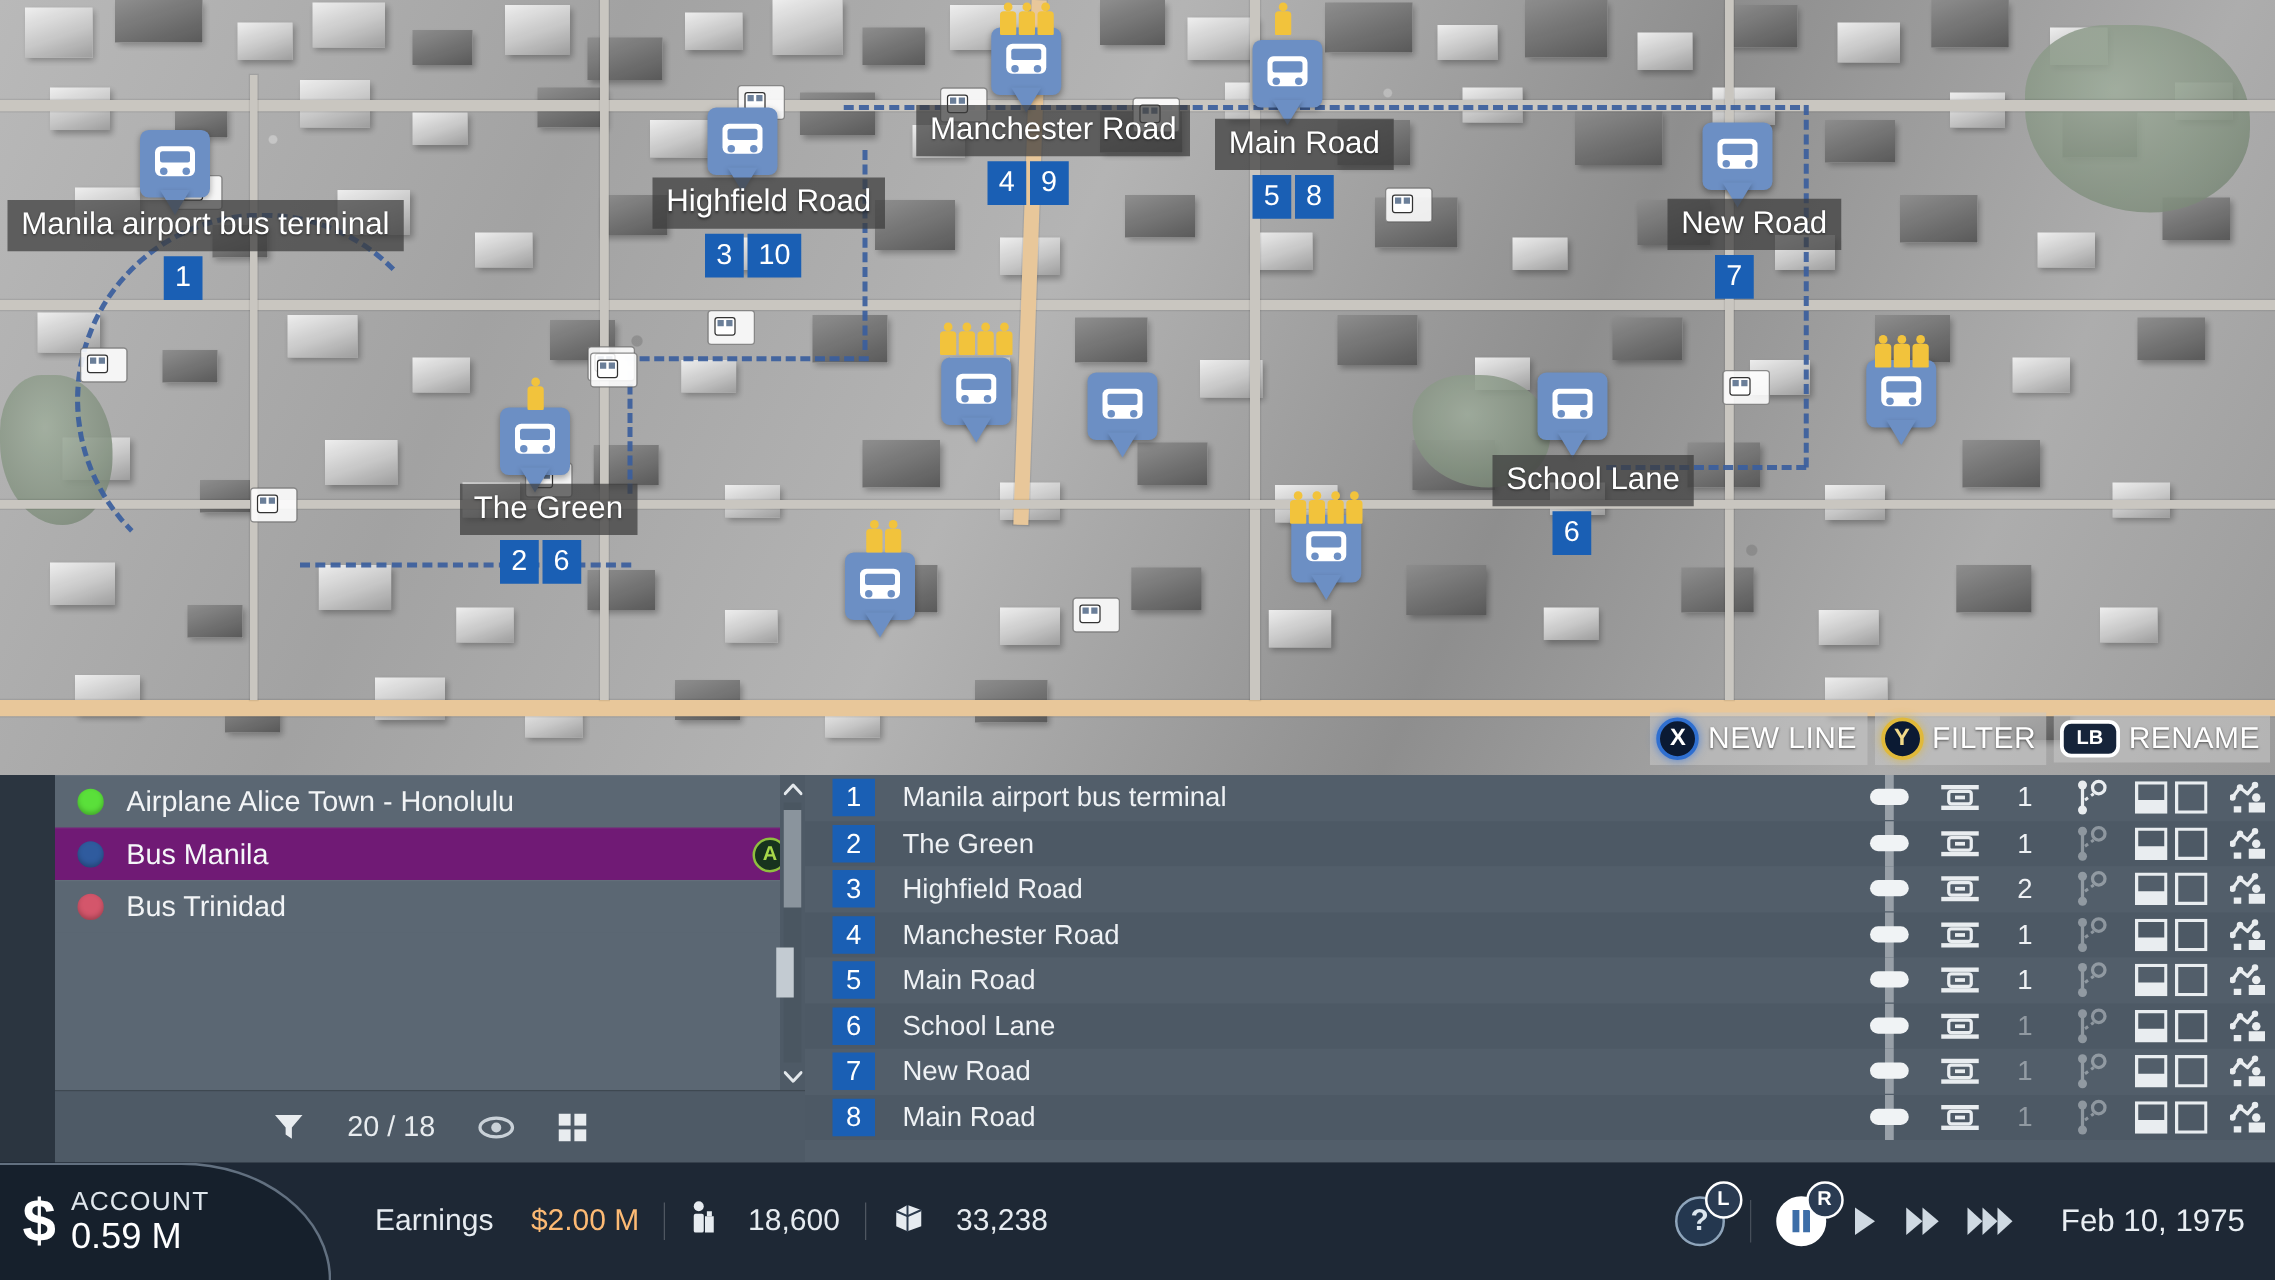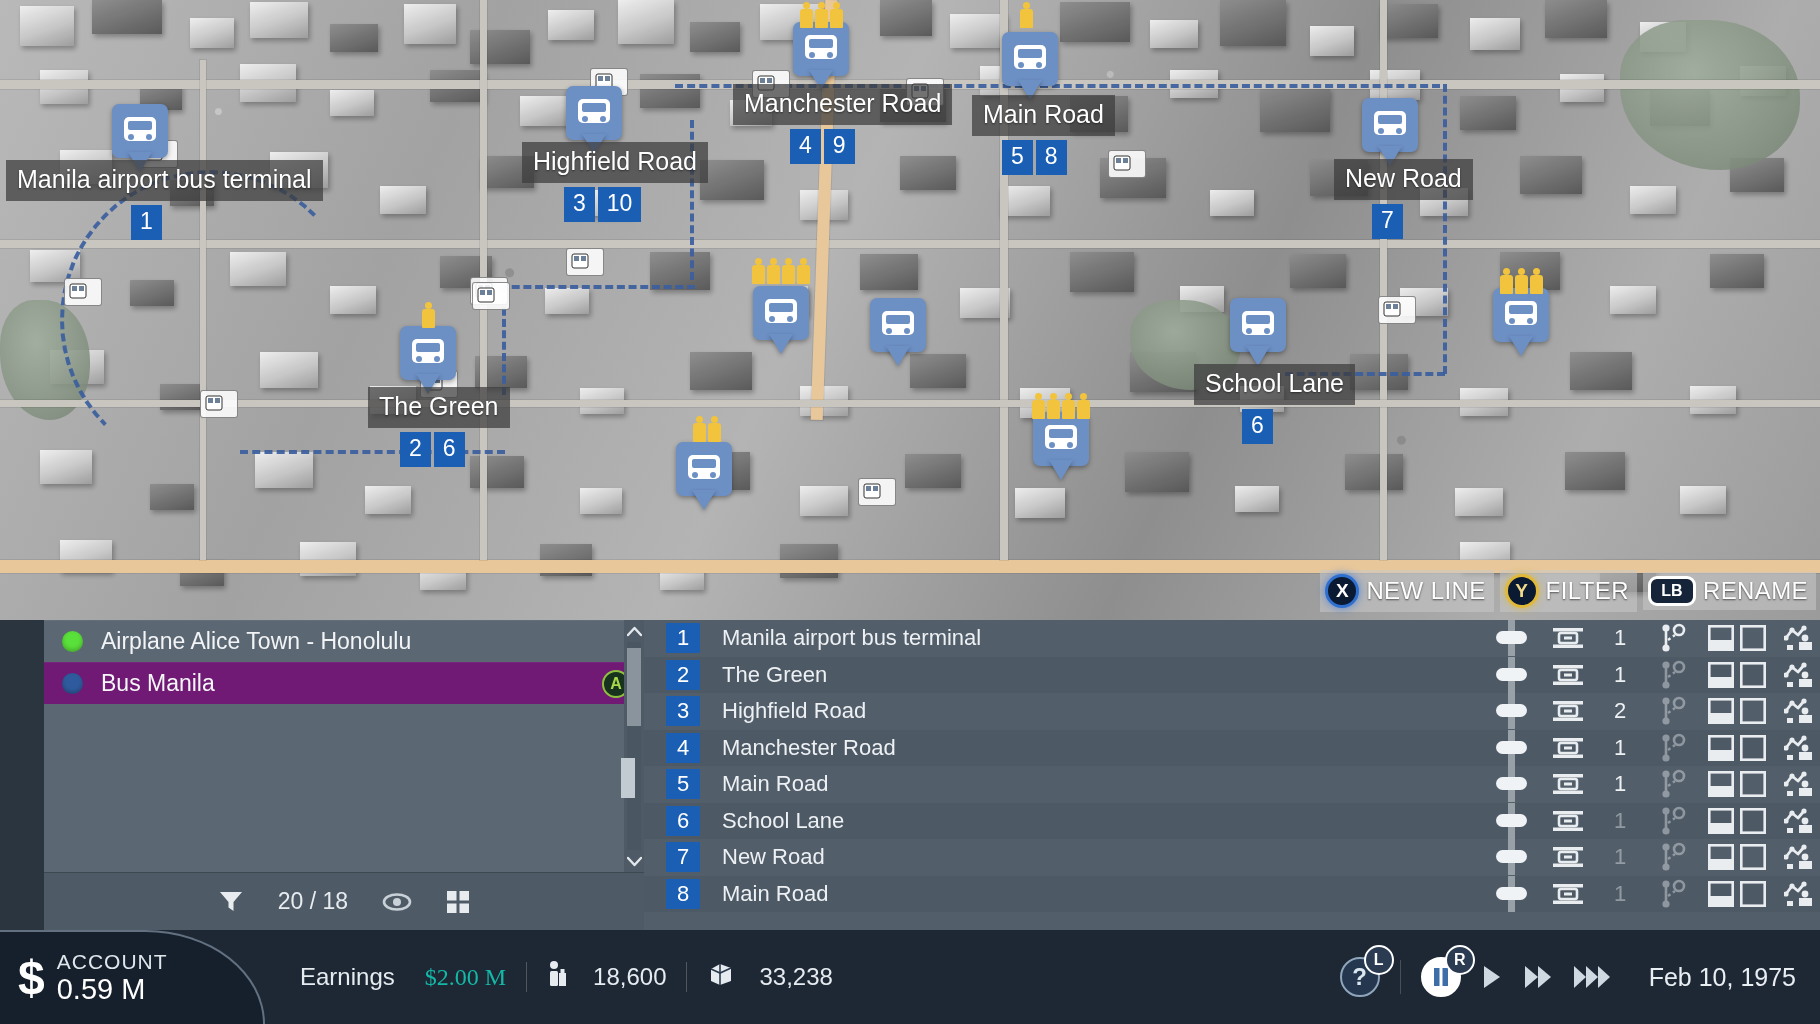--- a/index.html
+++ b/index.html
@@ -253,21 +253,21 @@
   }
   #account-pod .dollar { color: #fff; font-size: 48px; font-weight: bold; line-height: 1; }
   #account-pod .lbl { color: #dfe6ec; font-size: 21px; letter-spacing: 1px; }
   #account-pod .val { color: #ffffff; font-size: 29px; line-height: 1.1; }
 
   #status-left {
     position: absolute; left: 300px; top: 930px; height: 94px;
     display: flex; align-items: center; gap: 0; color: #e6ebf0; font-size: 24px;
   }
   #status-left .sep { width: 1px; height: 30px; background: rgba(255,255,255,.22); margin: 0 20px; }
-  #status-left .earn { color: #14b8a6; font-family: Liberation Serif, serif; }
+  #status-left .earn { color: #fdba74; }
   #status-right {
     position: absolute; right: 24px; top: 930px; height: 94px;
     display: flex; align-items: center; gap: 20px;
   }
   .rbtn { position: relative; display: flex; align-items: center; justify-content: center; }
   .circle-btn {
     width: 40px; height: 40px; border-radius: 50%;
     background: #24374f; border: 2px solid #8fa5bb;
     color: #dce6ef; display: flex; align-items: center; justify-content: center;
     font-size: 24px; font-weight: bold;
@@ -815,20 +815,24 @@
       <div id="lines-scroll">
         <div class="line-row">
           <span class="dot" style="background:#5ae03a"></span>
           <span class="line-name">Airplane Alice Town - Honolulu</span>
         </div>
         <div class="line-row selected">
           <span class="dot" style="background:#2f5b9e"></span>
           <span class="line-name">Bus Manila</span>
           <span class="abadge">A</span>
         </div>
+        <div class="line-row">
+          <span class="dot" style="background:#d4566b"></span>
+          <span class="line-name">Bus Trinidad</span>
+        </div>
 
         <div class="vscroll">
           <div class="arr">
             <svg width="15" height="11" viewBox="0 0 15 11">
                 <path d="M1 9 L7.5 2 L14 9" stroke="#e3e8ec" stroke-width="2.4" fill="none" stroke-linecap="round" stroke-linejoin="round"></path>
               </svg>
           </div>
           <div class="track">
             <div class="thumb" style="top:6px;height:78px;"></div>
             <div class="thumb" style="top:116px;height:40px;background:#c3cbd2;left:-6px;width:14px;"></div>

